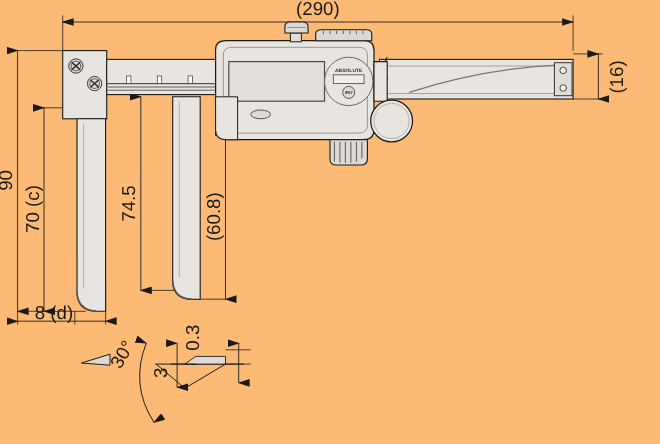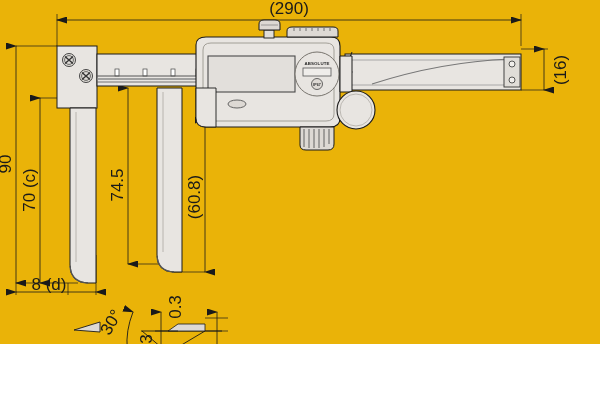--- a/index.html
+++ b/index.html
@@ -6,22 +6,22 @@
     margin: 0;
     padding: 0;
     background: #ffffff;
   }
   body {
     font-family: "Liberation Sans", sans-serif;
   }
   #sheet {
     position: relative;
     width: 600px;
-    height: 344px;
-    background: #eab308;
+    height: 404px;
+    background: #fdba74;
     overflow: hidden;
   }
   #drawing {
     position: absolute;
     left: 0;
     top: 0;
   }
   .dimtext {
     font-family: "Liberation Sans", sans-serif;
     font-size: 17px;

